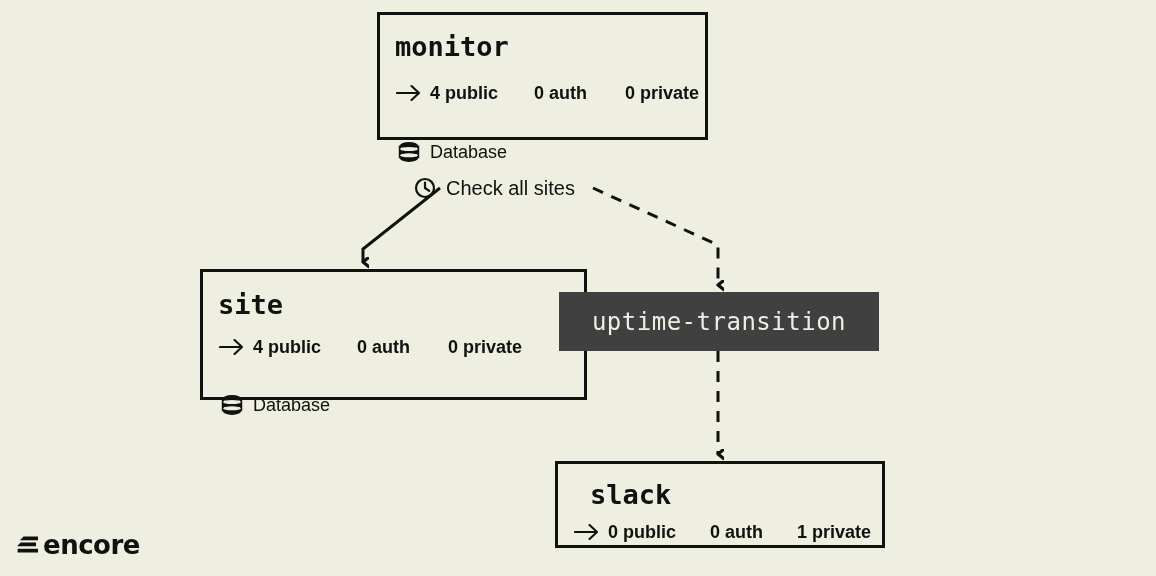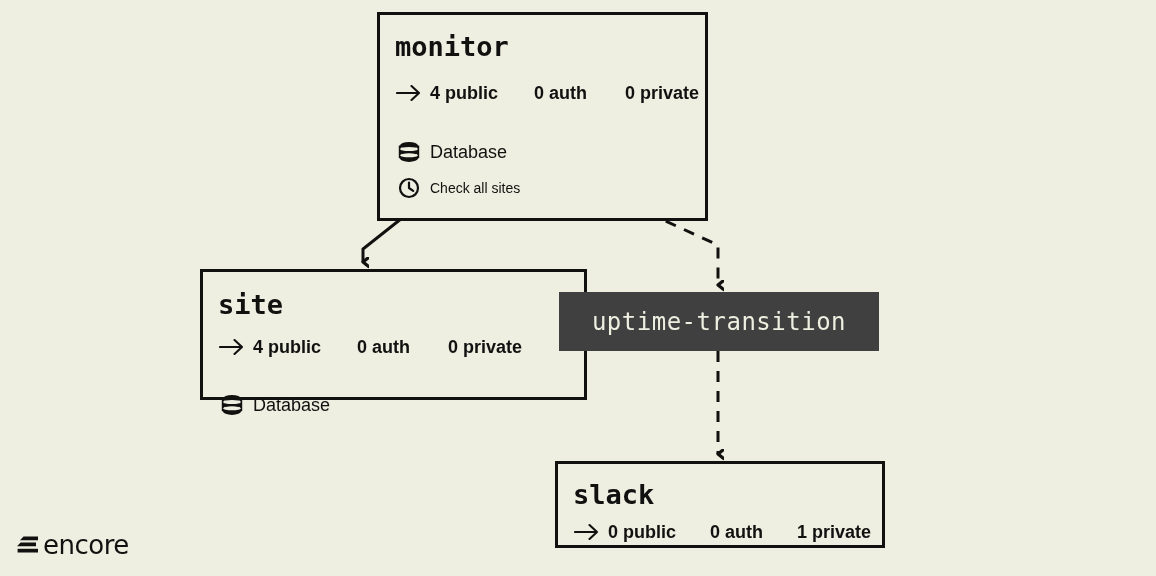--- a/index.html
+++ b/index.html
@@ -78,21 +78,21 @@
   }
   .res-label {
     color: #111110;
     font-weight: 400;
   }
   
   #node-monitor {
     left: 377px;
     top: 12px;
     width: 331px;
-    height: 209px;
+    height: 128px;
   }
   #node-monitor .node-title {
     position: absolute;
     left: 15px;
     top: 17px;
     font-size: 27px;
     line-height: 30px;
   }
   #node-monitor .ep-row {
     position: absolute;
@@ -106,23 +106,23 @@
   #node-monitor .gap2 { width: 38px; }
   #node-monitor .res-db {
     position: absolute;
     left: 16px;
     top: 104px;
     font-size: 18px;
     line-height: 24px;
   }
   #node-monitor .res-cron {
     position: absolute;
-    left: 16px;
+    left: 32px;
     top: 140px;
-    font-size: 14px;
+    font-size: 20px;
     line-height: 24px;
   }
   
   #node-site {
     left: 200px;
     top: 269px;
     width: 387px;
     height: 131px;
   }
   #node-site .node-title {
@@ -151,21 +151,21 @@
   }
   
   #node-slack {
     left: 555px;
     top: 461px;
     width: 330px;
     height: 87px;
   }
   #node-slack .node-title {
     position: absolute;
-    left: 15px;
+    left: 32px;
     top: 16px;
     font-size: 27px;
     line-height: 30px;
     text-align: right;
   }
   #node-slack .ep-row {
     position: absolute;
     left: 16px;
     top: 56px;
     font-size: 18px;
@@ -205,21 +205,21 @@
     height: 28px;
   }
   #logo .logo-mark {
     width: 24px;
     height: 20px;
     margin-right: 3px;
     flex: none;
   }
   #logo .logo-word {
     font-family: "DejaVu Sans", sans-serif;
-    font-weight: 400;
+    font-weight: 700;
     font-size: 26px;
     line-height: 26px;
     letter-spacing: -0.5px;
     color: #111110;
     text-align: right;
   }
 </style>
 </head>
 <body>
 

